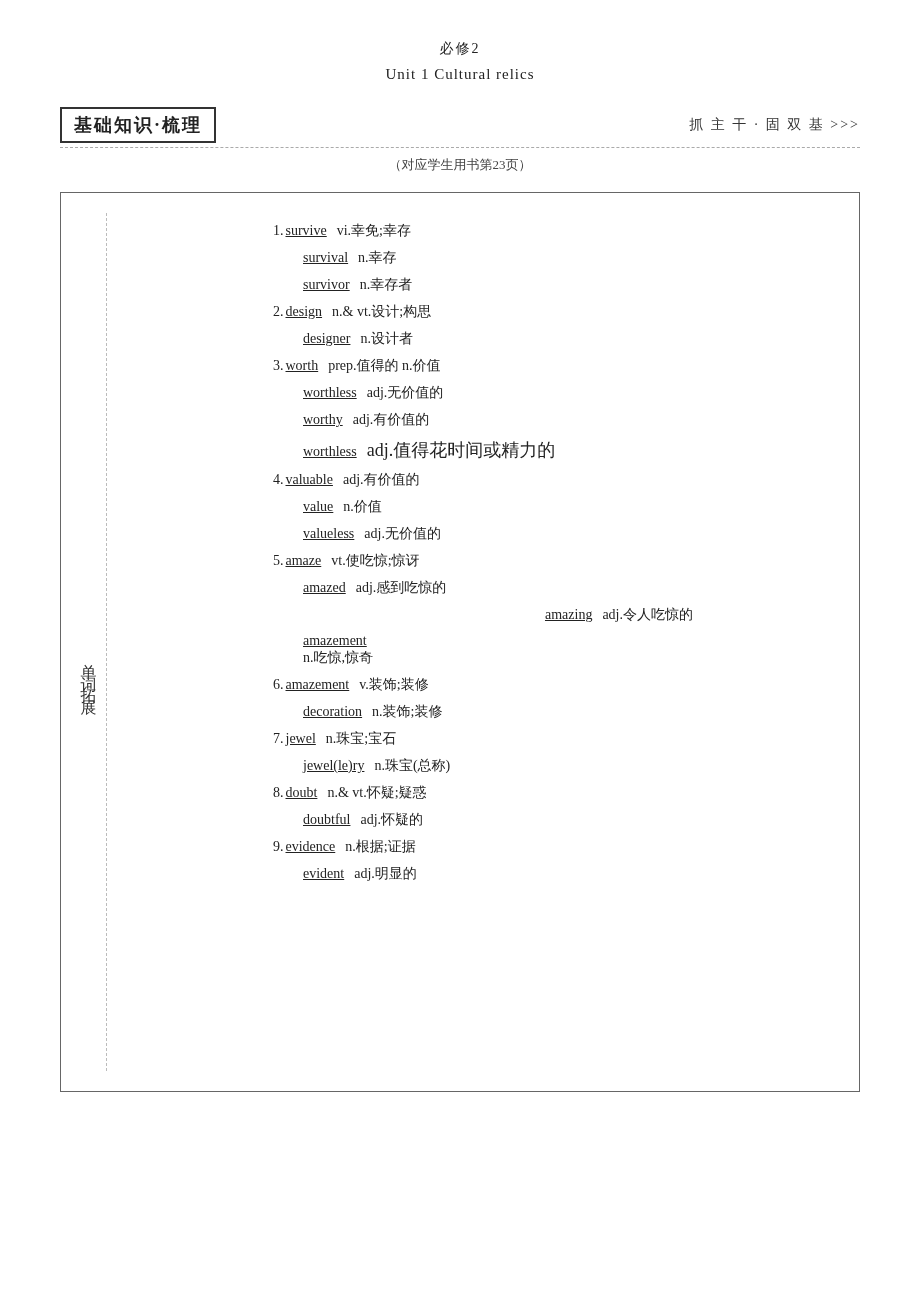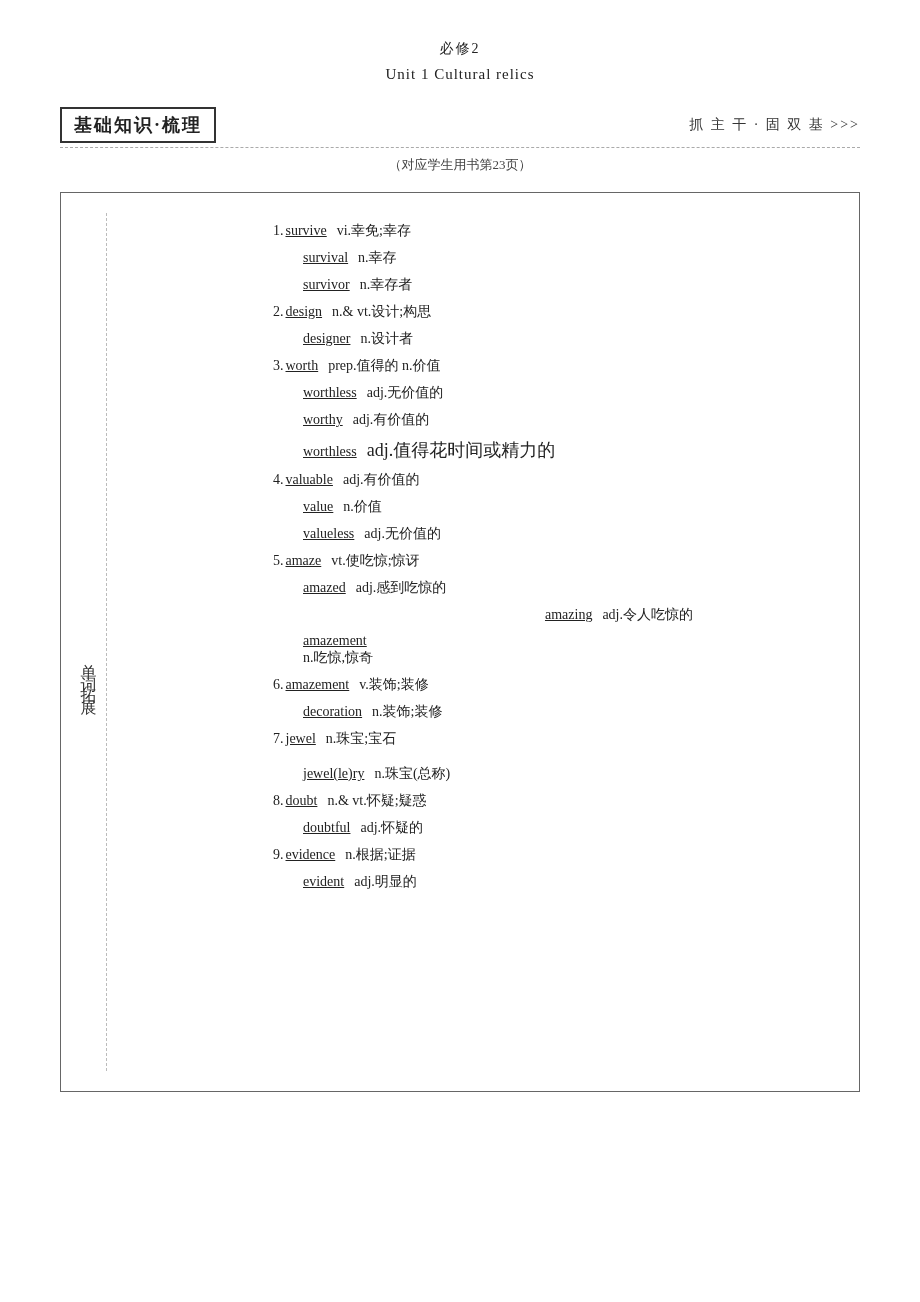--- a/index.html
+++ b/index.html
@@ -224,21 +224,21 @@
         </div>
       </div>
       <div style="display: flex; justify-content: center; align-items: baseline; margin: 9px 0px; font-size: 14px;">
         <div style="display: flex; align-items: baseline; min-width: 420px; justify-content: flex-start; padding-left: 0px;">
           <span style="font-family: &quot;Times New Roman&quot;, serif; margin-right: 2px;">7.</span>
           <span style="text-decoration: underline; font-family: &quot;Times New Roman&quot;, serif; margin-right: 10px; font-size: 14px;">jewel</span>
           <span style="font-size: 14px;">n.珠宝;宝石</span>
         </div>
       </div>
       <div style="display: flex; justify-content: center; align-items: baseline; margin: 9px 0px; font-size: 14px;">
-        <div style="display: flex; align-items: baseline; min-width: 420px; justify-content: flex-start; padding-left: 30px; margin-top: 8px;">
+        <div style="display: flex; align-items: baseline; min-width: 420px; justify-content: flex-start; padding-left: 30px;">
           <span style="text-decoration: underline; font-family: &quot;Times New Roman&quot;, serif; margin-right: 10px; font-size: 14px;">jewel(le)ry</span>
           <span style="font-size: 14px;">n.珠宝(总称)</span>
         </div>
       </div>
       <div style="display: flex; justify-content: center; align-items: baseline; margin: 9px 0px; font-size: 14px;">
         <div style="display: flex; align-items: baseline; min-width: 420px; justify-content: flex-start; padding-left: 0px;">
           <span style="font-family: &quot;Times New Roman&quot;, serif; margin-right: 2px;">8.</span>
           <span style="text-decoration: underline; font-family: &quot;Times New Roman&quot;, serif; margin-right: 10px; font-size: 14px;">doubt</span>
           <span style="font-size: 14px;">n.&amp; vt.怀疑;疑惑</span>
         </div>

